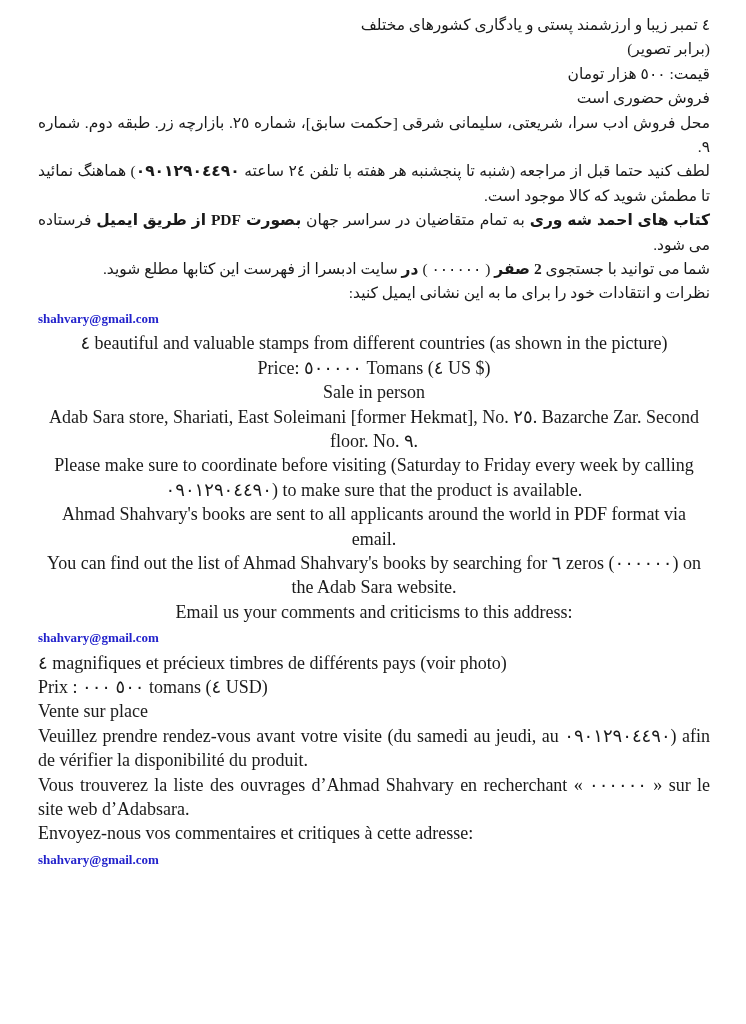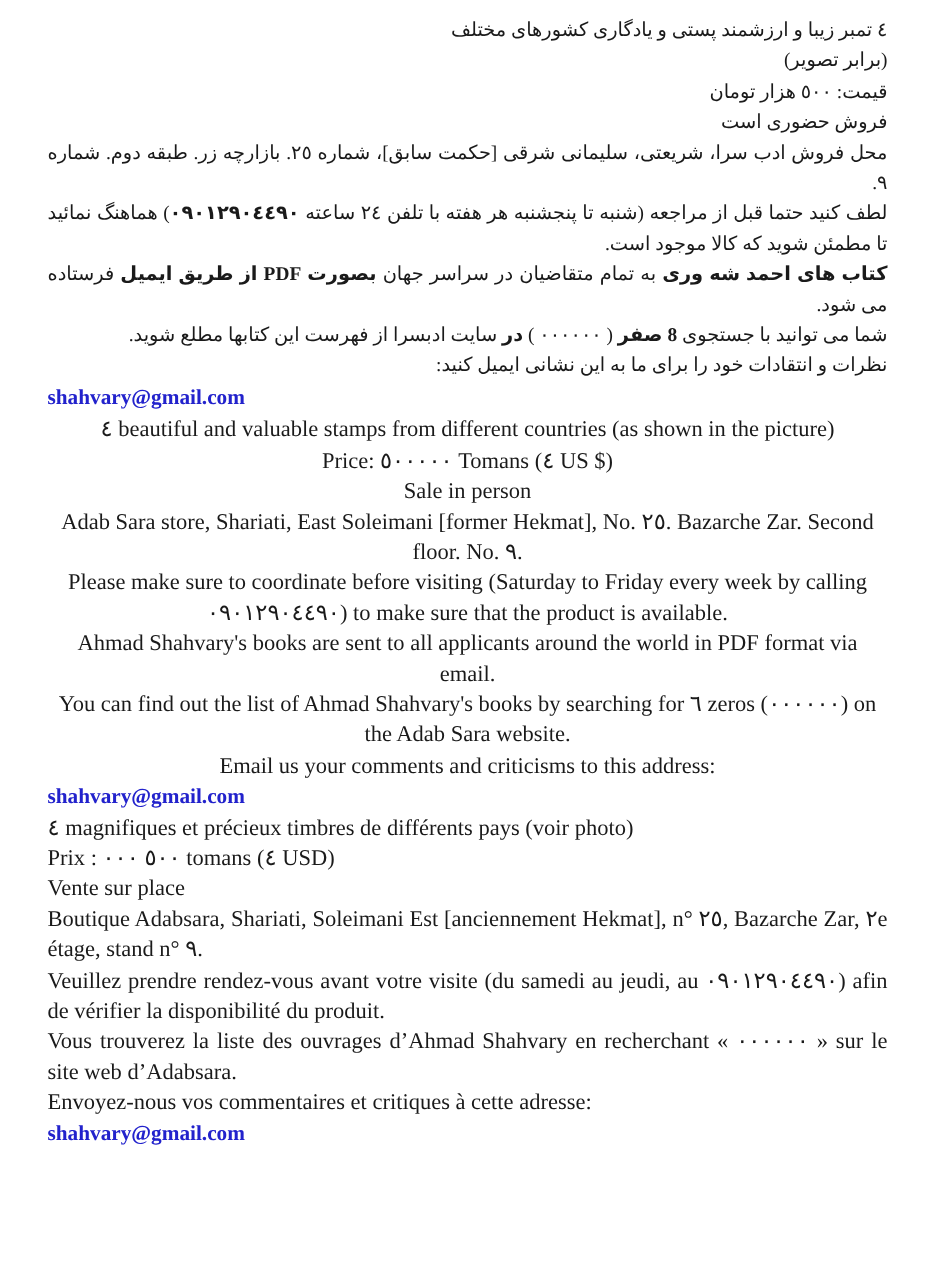--- a/index.html
+++ b/index.html
@@ -27,54 +27,53 @@
   
   .section.en .para { direction: ltr; text-align: center; }
   
   .section.fr .para { direction: ltr; text-align: justify; }
   .bold { font-weight: bold; }
   .email-line { direction: ltr !important; text-align: left !important; }
   a.email, .email {
     color: #2222cc;
     font-weight: bold;
     text-decoration: none;
-    font-size: 17px;
+    font-size: 13px;
     cursor: pointer;
   }
 </style>
 </head>
 <body>
 
 <div class="page">
     <div class="section fa">
       <div class="para" dir="rtl"><span>٤ تمبر زیبا و ارزشمند پستی و یادگاری کشورهای مختلف</span></div>
       <div class="para" dir="rtl"><span>(برابر تصویر)</span></div>
       <div class="para" dir="rtl"><span>قیمت: ٥٠٠ هزار تومان</span></div>
       <div class="para" dir="rtl"><span>فروش حضوری است</span></div>
       <div class="para" dir="rtl"><span>محل فروش ادب سرا، شریعتی، سلیمانی شرقی [حکمت سابق]، شماره ٢٥. بازارچه زر. طبقه دوم. شماره ٩.</span></div>
       <div class="para" dir="rtl"><span>لطف کنید حتما قبل از مراجعه (شنبه تا پنجشنبه هر هفته با تلفن ٢٤ ساعته </span><span class="bold">٠٩٠١٢٩٠٤٤٩٠</span><span>) هماهنگ نمائید تا مطمئن شوید که کالا موجود است.</span></div>
       <div class="para" dir="rtl"><span class="bold">کتاب های احمد شه وری</span><span> به تمام متقاضیان در سراسر جهان </span><span class="bold">بصورت PDF  از طریق ایمیل</span><span> فرستاده می شود.</span></div>
-      <div class="para" dir="rtl"><span>شما می توانید با جستجوی </span><span class="bold">8 صفر</span><span> ( ٠٠٠٠٠٠ ) </span><span class="bold">در</span><span> سایت ادبسرا از فهرست این کتابها مطلع شوید.</span></div>
+      <div class="para" dir="rtl"><span>شما می توانید با جستجوی </span><span class="bold">2 صفر</span><span> ( ٠٠٠٠٠٠ ) </span><span class="bold">در</span><span> سایت ادبسرا از فهرست این کتابها مطلع شوید.</span></div>
       <div class="para" dir="rtl"><span>نظرات و انتقادات خود را برای ما به این نشانی ایمیل کنید:</span></div>
       <div class="para email-line" dir="ltr"><a class="email">shahvary@gmail.com</a></div>
     </div>
     <div class="section en">
       <div class="para" dir="ltr"><span>٤ beautiful and valuable stamps from different countries (as shown in the picture)</span></div>
       <div class="para" dir="ltr"><span>Price: ٥٠٠٠٠٠ Tomans (٤ US $)</span></div>
       <div class="para" dir="ltr"><span>Sale in person</span></div>
       <div class="para" dir="ltr"><span>Adab Sara store, Shariati, East Soleimani [former Hekmat], No. ٢٥. Bazarche Zar. Second floor. No. ٩.</span></div>
       <div class="para" dir="ltr"><span>Please make sure to coordinate before visiting (Saturday to Friday every week by calling ٠٩٠١٢٩٠٤٤٩٠) to make sure that the product is available.</span></div>
       <div class="para" dir="ltr"><span>Ahmad Shahvary's books are sent to all applicants around the world in PDF format via email.</span></div>
       <div class="para" dir="ltr"><span>You can find out the list of Ahmad Shahvary's books by searching for ٦ zeros (٠٠٠٠٠٠) on the Adab Sara website.</span></div>
       <div class="para" dir="ltr"><span>Email us your comments and criticisms to this address:</span></div>
       <div class="para email-line" dir="ltr"><a class="email">shahvary@gmail.com</a></div>
     </div>
     <div class="section fr">
       <div class="para" dir="ltr"><span>٤ magnifiques et précieux timbres de différents pays (voir photo)</span></div>
       <div class="para" dir="ltr"><span>Prix : ٥٠٠ ٠٠٠ tomans (٤ USD)</span></div>
       <div class="para" dir="ltr"><span>Vente sur place</span></div>
-      <div class="para" dir="ltr"><span>Boutique Adabsara, Shariati, Soleimani Est [anciennement Hekmat], n° ٢٥, Bazarche Zar, ٢e étage, stand n° ٩.</span></div>
       <div class="para" dir="ltr"><span>Veuillez prendre rendez-vous avant votre visite (du samedi au jeudi, au ٠٩٠١٢٩٠٤٤٩٠) afin de vérifier la disponibilité du produit.</span></div>
       <div class="para" dir="ltr"><span>Vous trouverez la liste des ouvrages d’Ahmad Shahvary en recherchant « ٠٠٠٠٠٠ » sur le site web d’Adabsara.</span></div>
       <div class="para" dir="ltr"><span>Envoyez-nous vos commentaires et critiques à cette adresse:</span></div>
       <div class="para email-line" dir="ltr"><a class="email">shahvary@gmail.com</a></div>
     </div>
   </div>
 
 </body></html>

